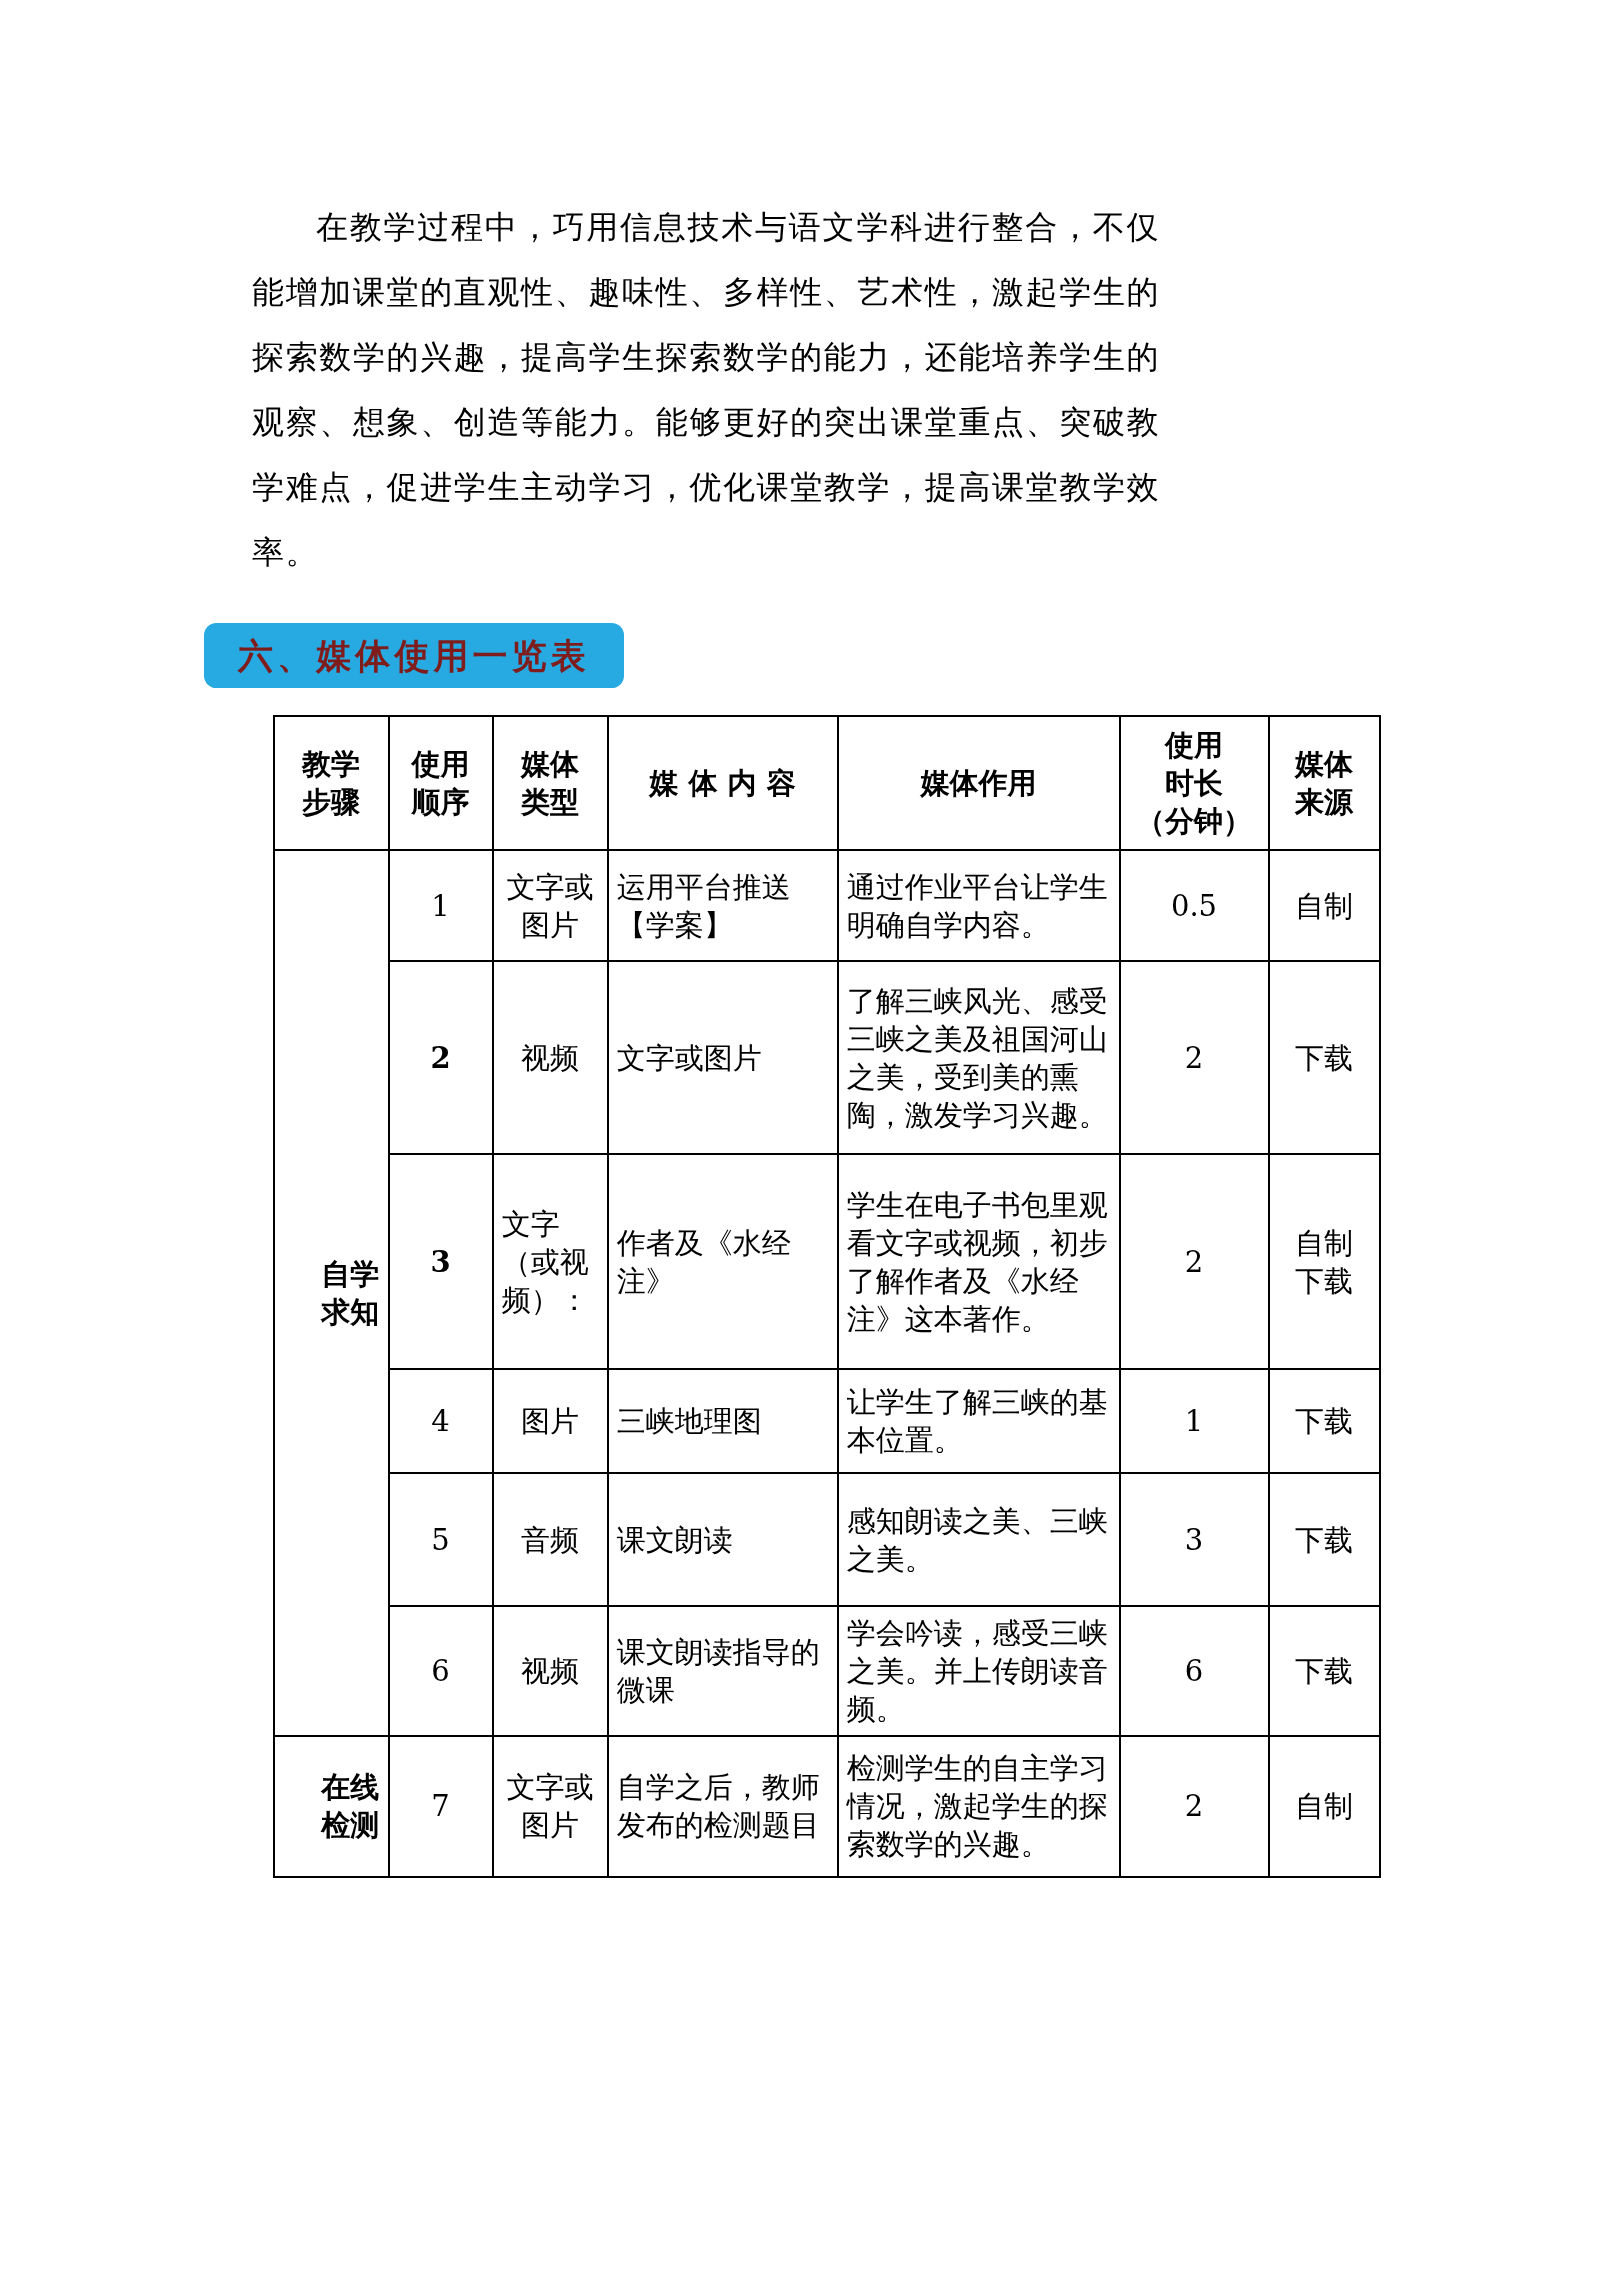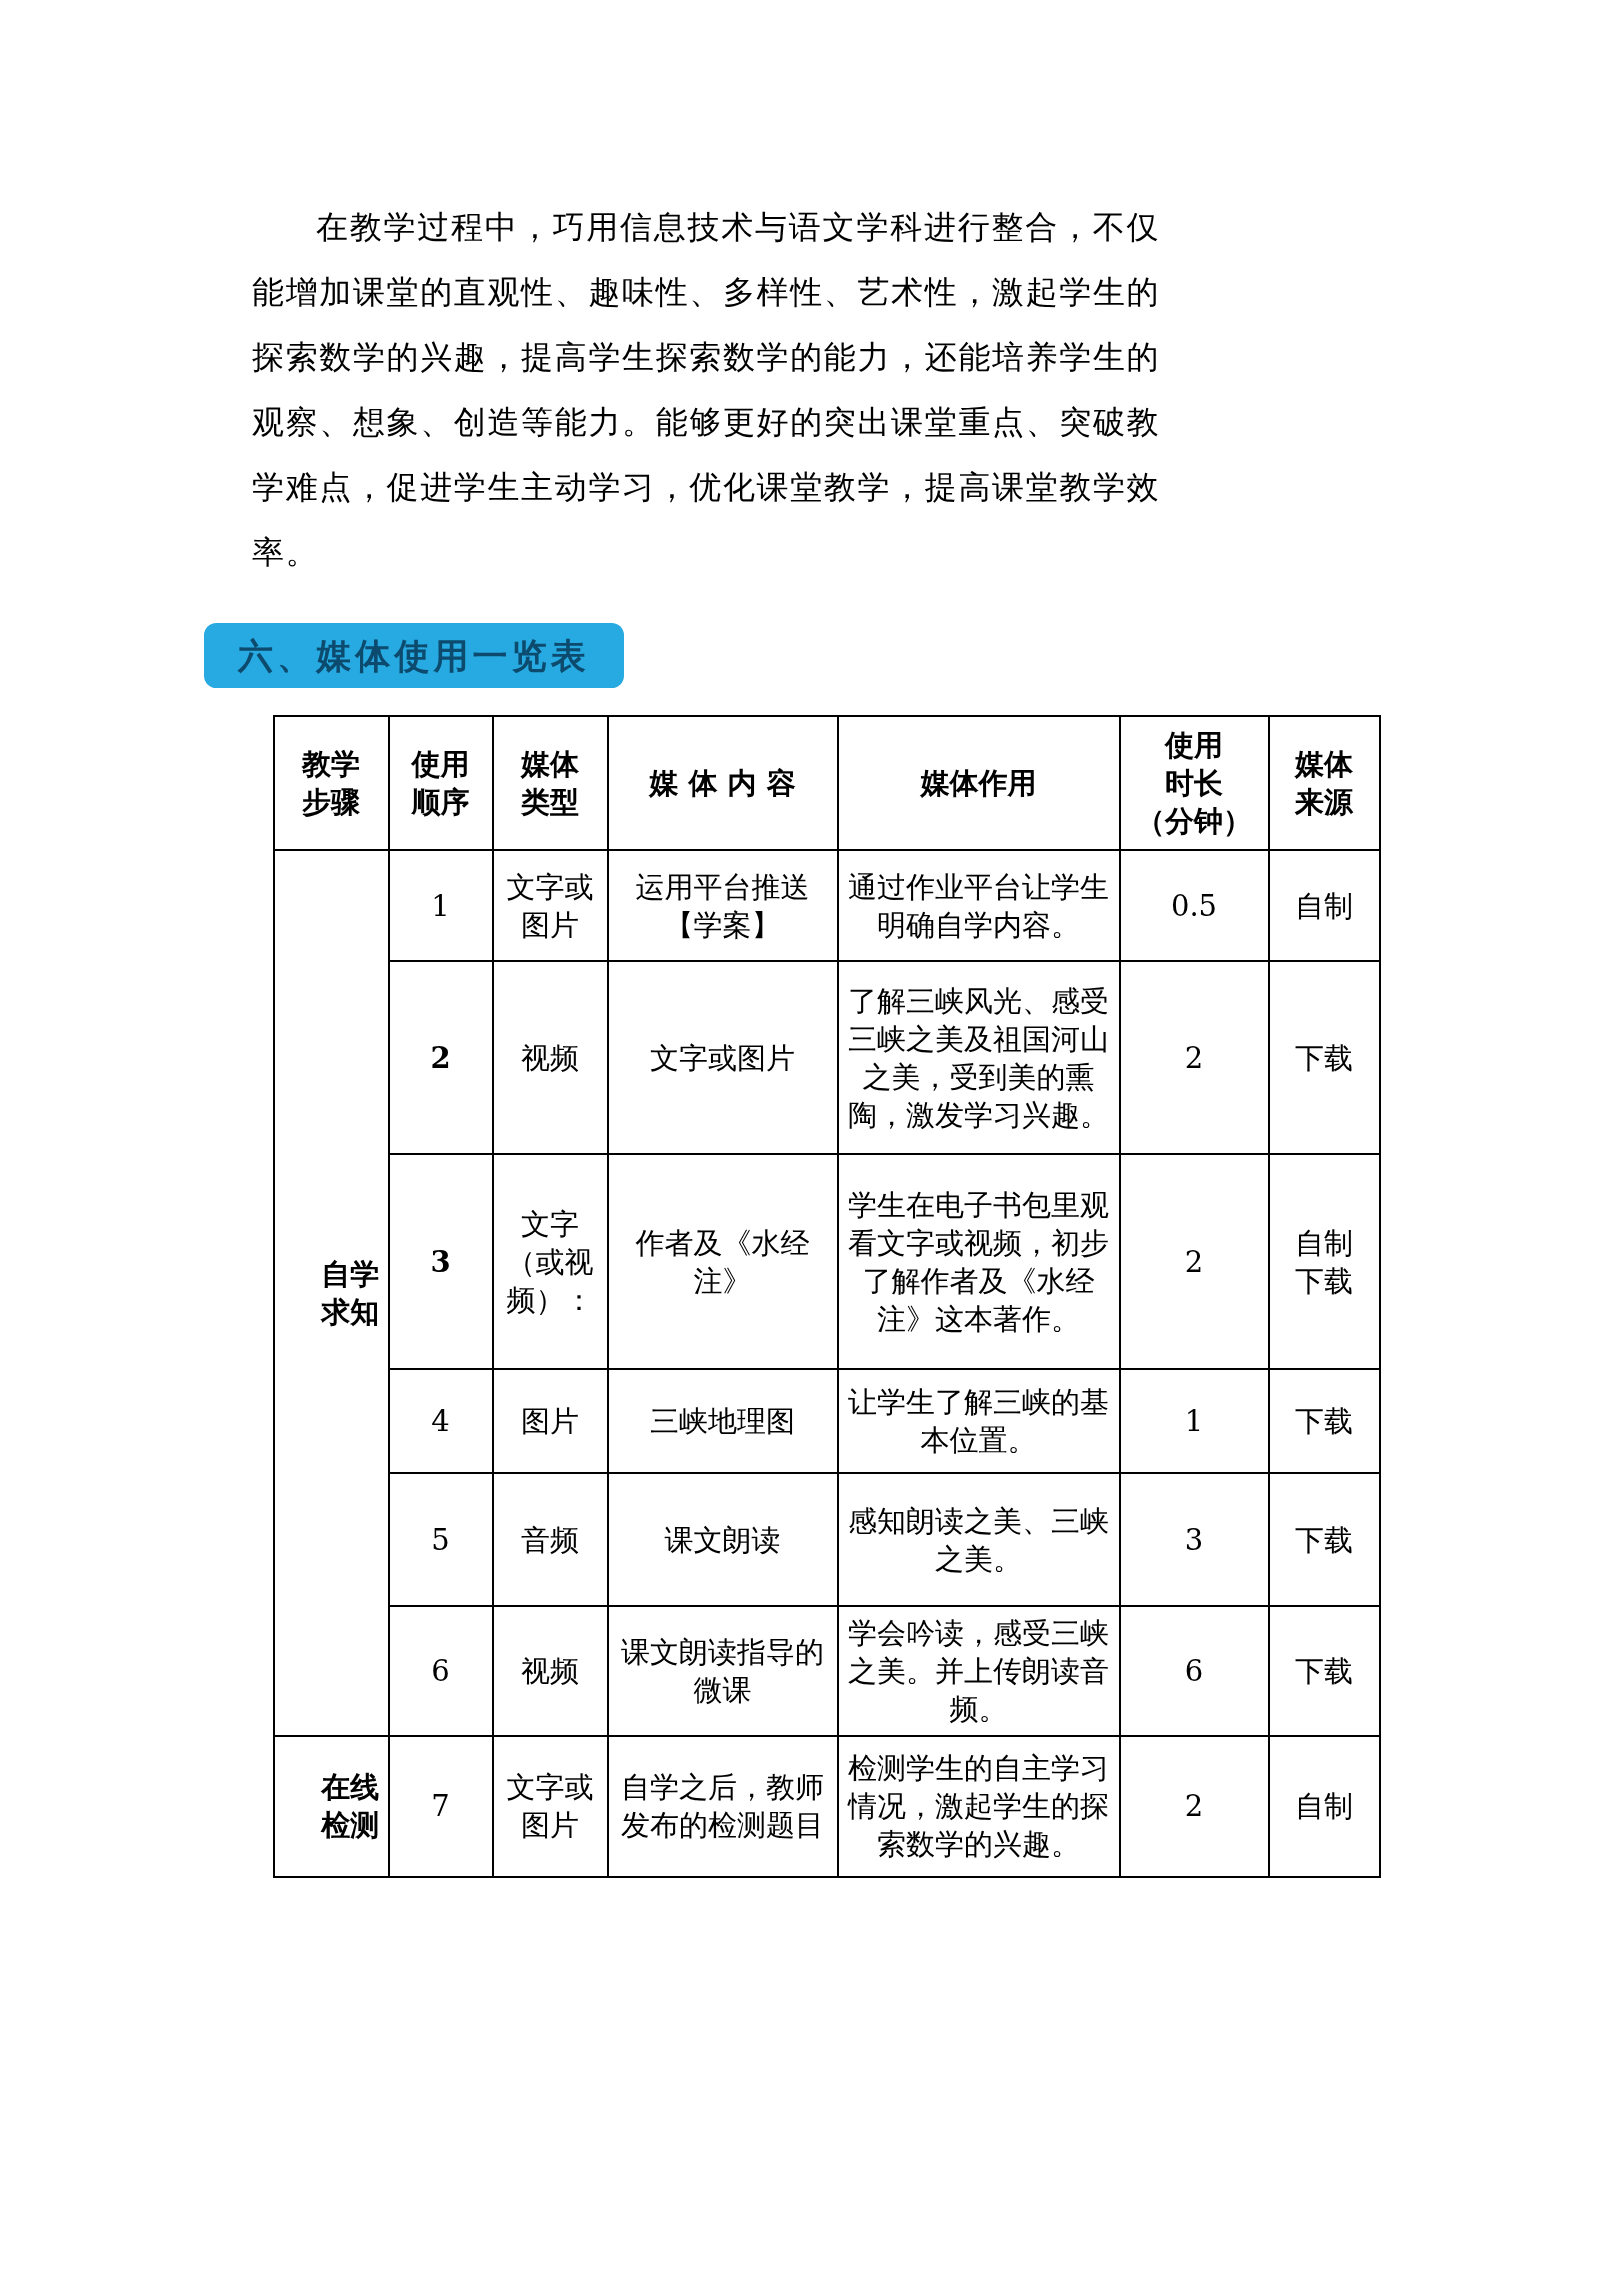--- a/index.html
+++ b/index.html
@@ -18,21 +18,21 @@
     font-size: 32px;
     line-height: 65px;
     text-align: justify;
     text-indent: 2em;
     letter-spacing: 1.4px;
   }
   .section-badge {
     display: inline-block;
     margin: 38px 12px 0 -48px;
     background: #27AAE1;
-    color: #0c4a6e;
+    color: #7f1d1d;
     font-weight: bold;
     font-size: 35px;
     line-height: 65px;
     padding: 0 34px;
     border-radius: 12.3px;
     letter-spacing: 4.1px;
   }
   .media-table {
     border-collapse: collapse;
     table-layout: fixed;
@@ -56,21 +56,21 @@
   }
   .hdr-row   { height: 134px; }
   .row-1 { height: 111px; }
   .row-2 { height: 193px; }
   .row-3 { height: 215px; }
   .row-4 { height: 104px; }
   .row-5 { height: 133px; }
   .row-6 { height: 119px; }
   .row-7 { height: 141px; }
   .c-center { text-align: center; }
-  .c-left   { text-align: center; }
+  .c-left   { text-align: left; }
   .bold     { font-weight: bold; }
   .va-top   { vertical-align: top; padding-top: 11px; }
   .group-cell {
     text-align: right;
     font-weight: bold;
     vertical-align: middle;
   }
 </style>
 </head>
 <body>

